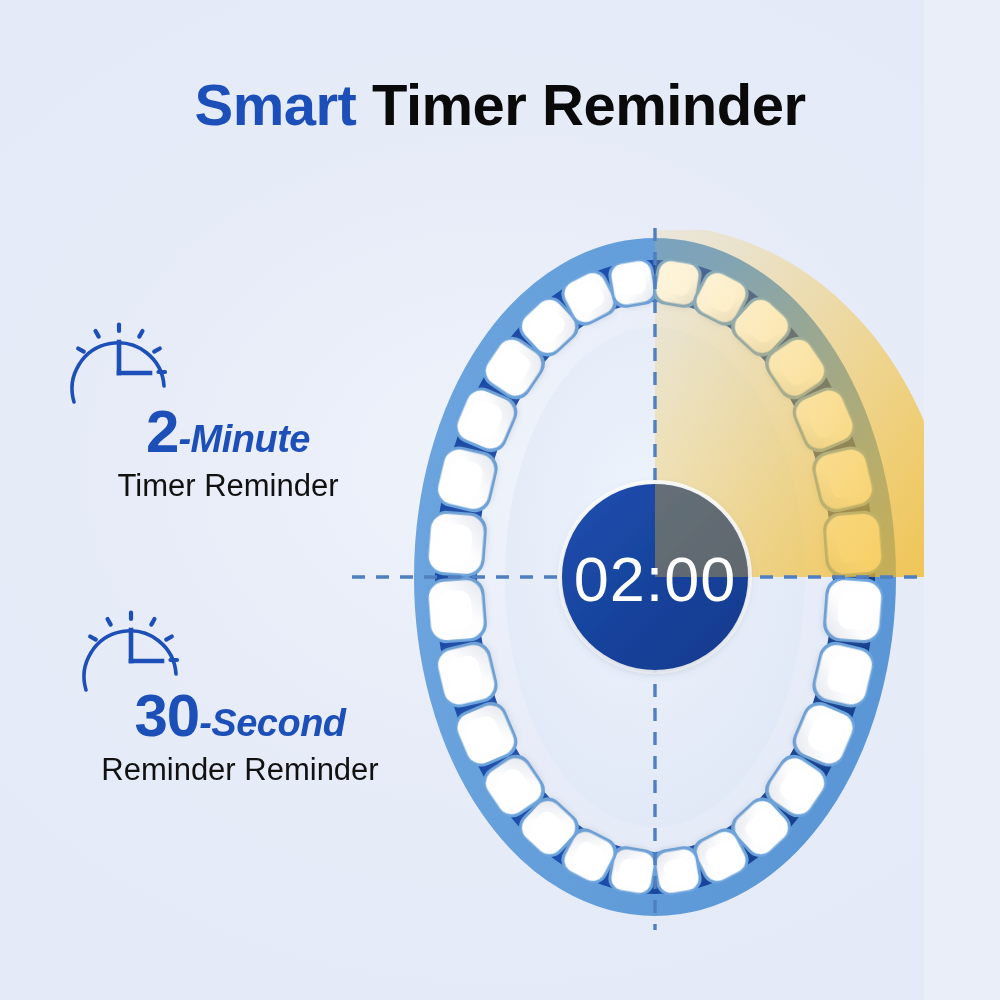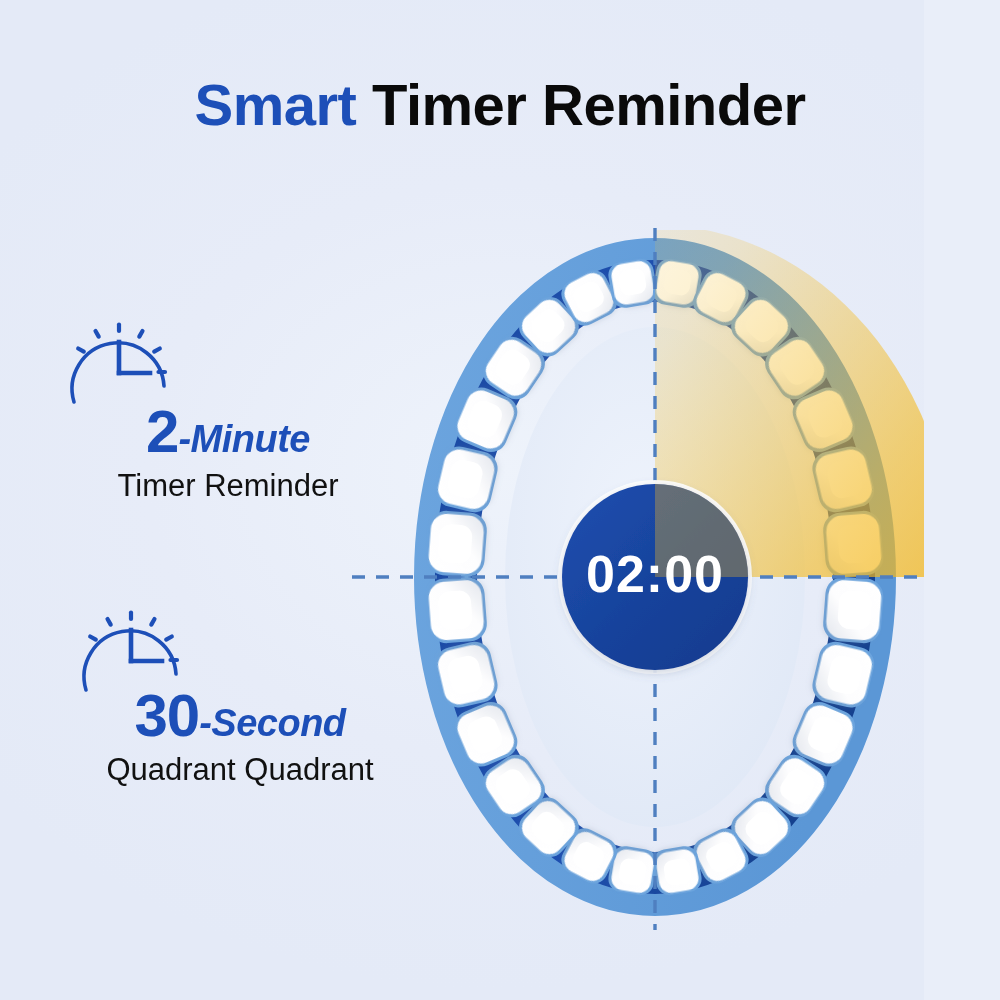--- a/index.html
+++ b/index.html
@@ -97,22 +97,22 @@
     width: 1000px;
     height: 1000px;
   }
   #center-time {
     position: absolute;
     left: 505px;
     top: 548px;
     width: 300px;
     text-align: center;
     color: #ffffff;
-    font-size: 52px;
-    font-weight: 700;
+    font-size: 63px;
+    font-weight: 400;
     letter-spacing: 1px;
     line-height: 1;
     pointer-events: none;
   }
 </style>
 </head>
 <body>
 
 <div id="stage">
 
@@ -375,16 +375,16 @@
         <line x1="18.2" y1="38.5" x2="23.8" y2="41.6"></line>
       </g>
       <g stroke="#1d4fb8" stroke-width="4.6" stroke-linecap="square" fill="none">
         <line x1="59" y1="32" x2="59" y2="63"></line>
         <line x1="59" y1="63" x2="90" y2="63"></line>
       </g>
     </svg>
     <div class="feat-line1">
       <span class="feat-num">30</span><span class="feat-unit">-Second</span>
     </div>
-    <div class="feat-line2">Quadrant Quadrant</div>
+    <div class="feat-line2">Reminder Reminder</div>
   </div>
 
 </div>
 
 </body></html>

